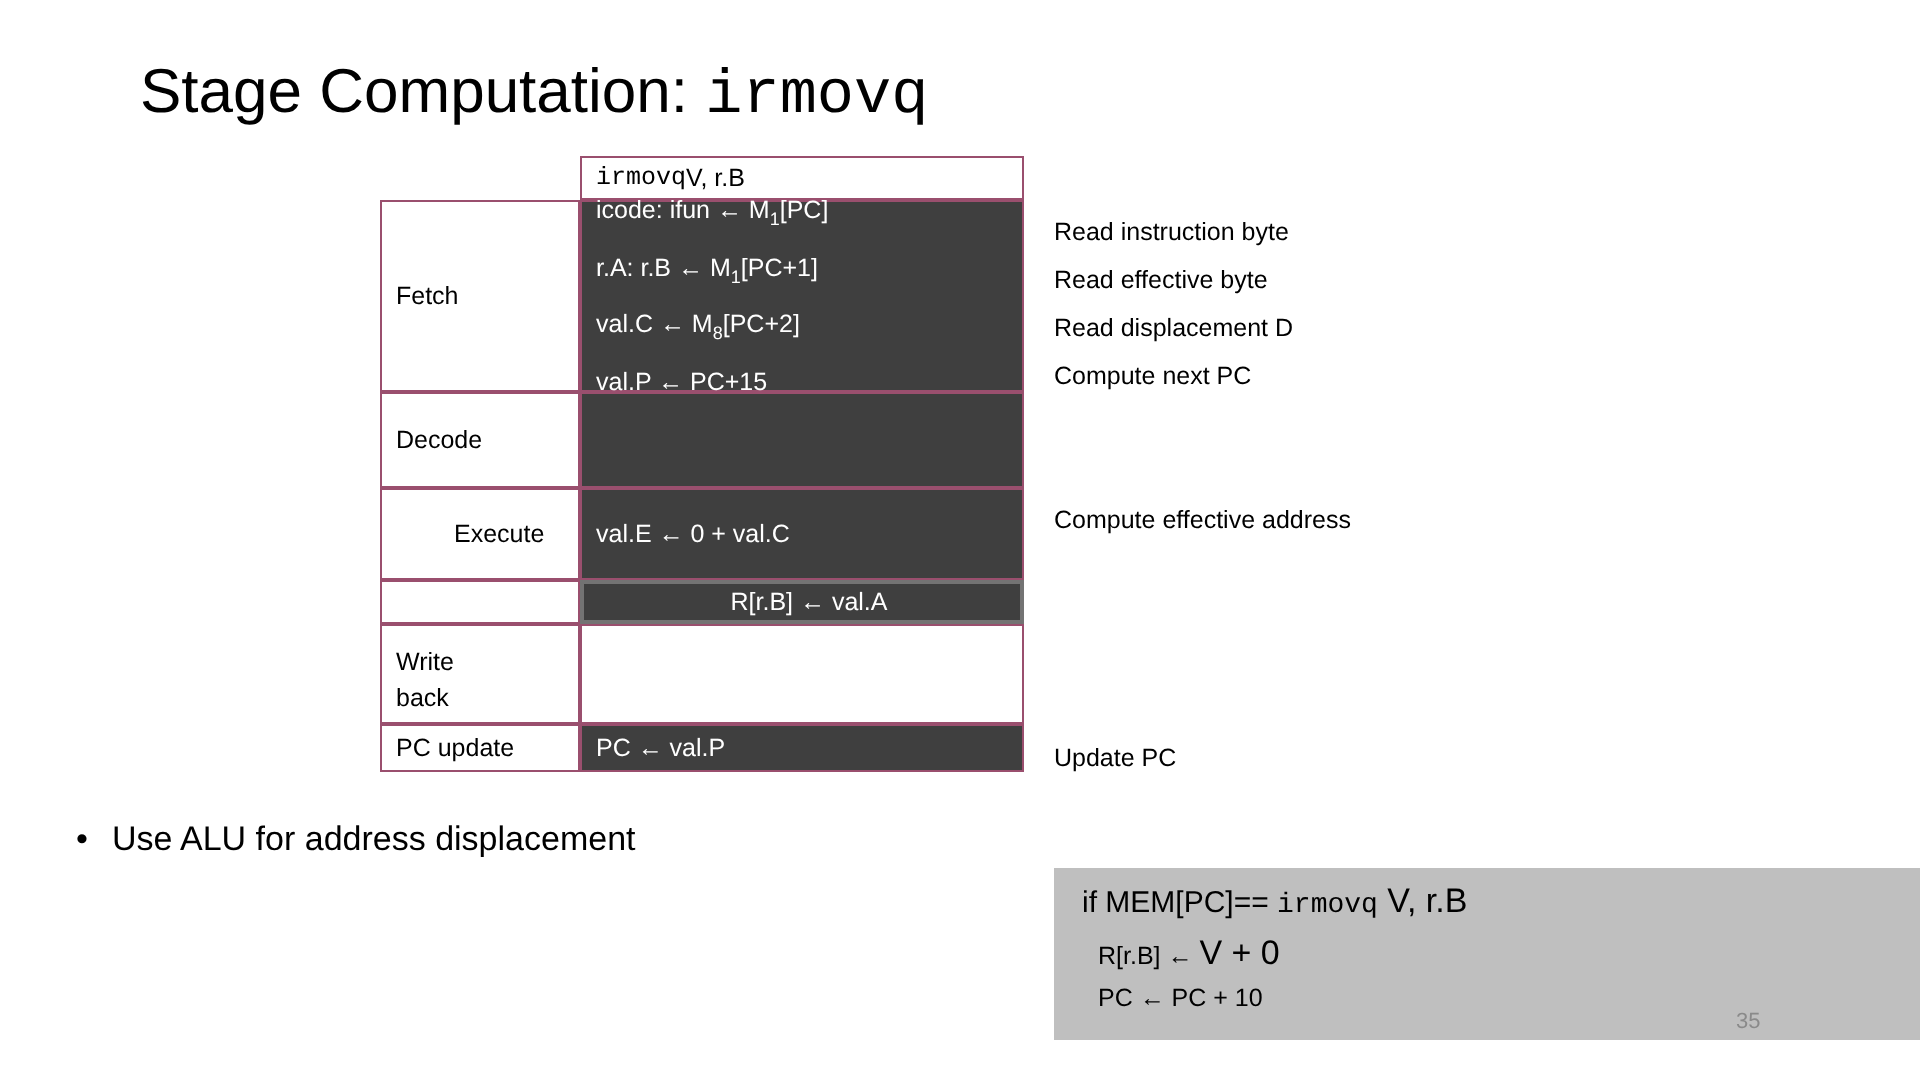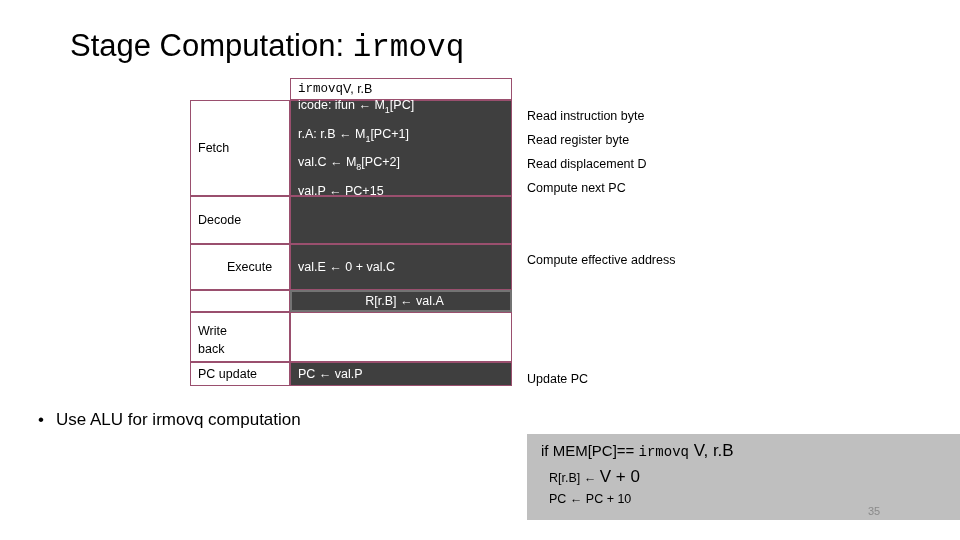--- a/index.html
+++ b/index.html
@@ -206,28 +206,28 @@
     </div>
 
     <div class="row">
       <div class="cell-left" style="height:24px;">PC update</div>
       <div class="cell-right dark" style="height:24px;">PC ← val.P</div>
     </div>
 
   </div>
 
   <div class="comment" style="top:109px;">Read instruction byte</div>
-  <div class="comment" style="top:133px;">Read register byte</div>
+  <div class="comment" style="top:133px;">Read effective byte</div>
   <div class="comment" style="top:157px;">Read displacement D</div>
   <div class="comment" style="top:181px;">Compute next PC</div>
   <div class="comment" style="top:253px;">Compute effective address</div>
   <div class="comment" style="top:372px;">Update PC</div>
 
   <div class="bullet">
-    <span class="dot">•</span><span>Use ALU for irmovq computation</span>
+    <span class="dot">•</span><span>Use ALU for address displacement</span>
   </div>
 
   <div class="graybox">
     <div class="gb-line1">
       <span>if MEM[PC]== </span><span class="mono">irmovq</span><span class="big"> V, r.B</span>
     </div>
     <div class="gb-line2">
       <span>R[r.B] ← </span><span class="big">V + 0</span>
     </div>
     <div class="gb-line3">PC ← PC + 10</div>

